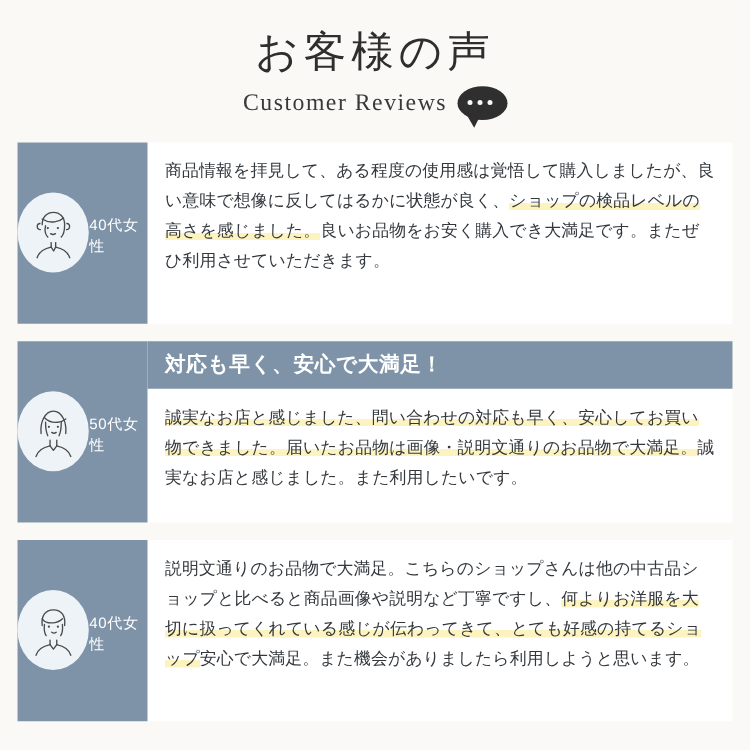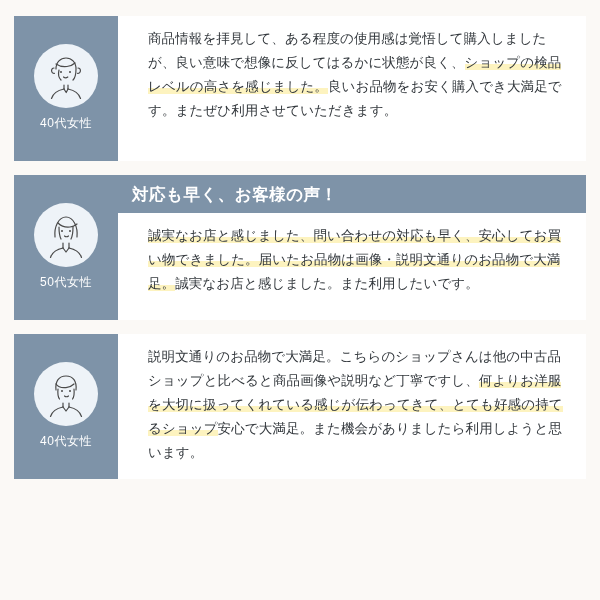--- a/index.html
+++ b/index.html
@@ -84,21 +84,21 @@
     display: flex;
     background: #ffffff;
     min-height: 145px;
   }
 
   .avatar-col {
     width: 104px;
     flex: 0 0 104px;
     background: #7e93a8;
     display: flex;
-    flex-direction: column;
+    flex-direction: row;
     align-items: center;
     justify-content: center;
     padding: 8px 0 9px;
   }
   .avatar {
     width: 64px; height: 64px;
     border-radius: 50%;
     background: #eef3f8;
     display: flex; align-items: center; justify-content: center;
     overflow: hidden;
@@ -128,29 +128,43 @@
     white-space: nowrap;
     overflow: hidden;
   }
   .review-body {
     flex: 1 1 auto;
     padding: 11px 14px 12px;
     font-size: 13.5px;
     line-height: 1.78;
     color: #33383d;
     letter-spacing: 0.1px;
-    margin-left: 16px;
   }
   .hl { background: linear-gradient(transparent 62%, #fdf3bf 62%); }
 </style>
 </head>
 <body>
 
 <div class="page">
 
+  <div class="header">
+    <div class="header-title">お客様の声</div>
+    <div class="header-sub-row">
+      <div class="header-sub">Customer Reviews</div>
+      <span class="bubble-icon">
+        <span class="bub"></span>
+        <span class="tail"></span>
+        <span class="dots">
+            <i></i>
+            <i></i>
+            <i></i>
+          </span>
+      </span>
+    </div>
+  </div>
 
   <div class="reviews">
 
     <div class="review">
       <div class="avatar-col">
         <div class="avatar">
           <svg width="64" height="64" viewBox="0 0 64 64">
             <g fill="none" stroke="#4a4a4a" stroke-width="1.2" stroke-linecap="round" stroke-linejoin="round">
               <path d="M22 25c0-7 4.5-11 10-11s10 4 10 11c0 5-1 9-3 11"></path>
               <path d="M25 26c-1 4 0 8 2 10"></path>
@@ -190,21 +204,21 @@
               <path d="M30.5 33c1.2 .9 2.8 .9 4 0"></path>
               <path d="M29 40v5M35 40v5"></path>
               <path d="M29 45c-7 1.5-11 4.5-12.5 9.5M35 45c7 1.5 11 4.5 12.5 9.5"></path>
               <path d="M29 45l3 4 3-4"></path>
             </g>
           </svg>
         </div>
         <div class="avatar-label">50代女性</div>
       </div>
       <div class="content-col">
-        <div class="review-title">対応も早く、お客様の声！</div>
+        <div class="review-title">対応も早く、安心で大満足！</div>
         <div class="review-body">
           <span></span><span class="hl">誠実なお店と感じました、問い合わせの対応も早く、安心してお買い物できました。届いたお品物は画像・説明文通りのお品物で大満足。</span><span>誠実なお店と感じました。また利用したいです。</span>
         </div>
       </div>
     </div>
 
     <div class="review">
       <div class="avatar-col">
         <div class="avatar">
           <svg width="64" height="64" viewBox="0 0 64 64">

